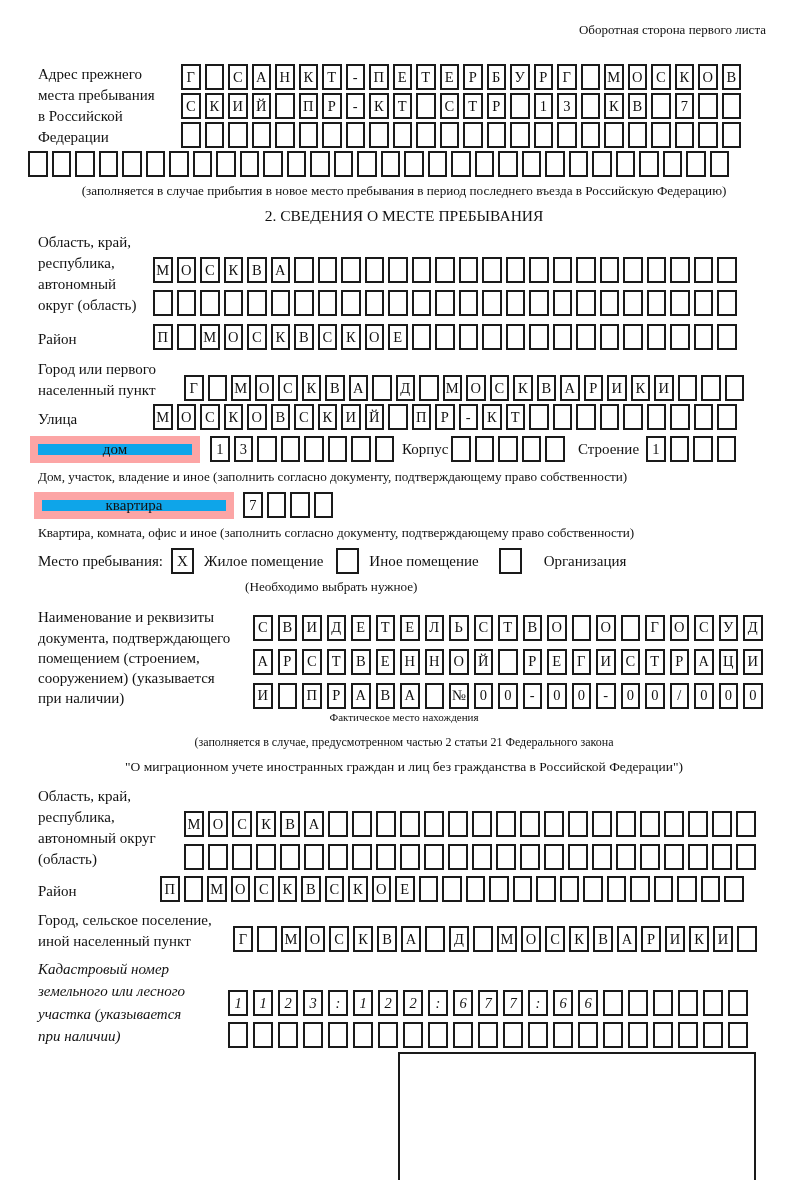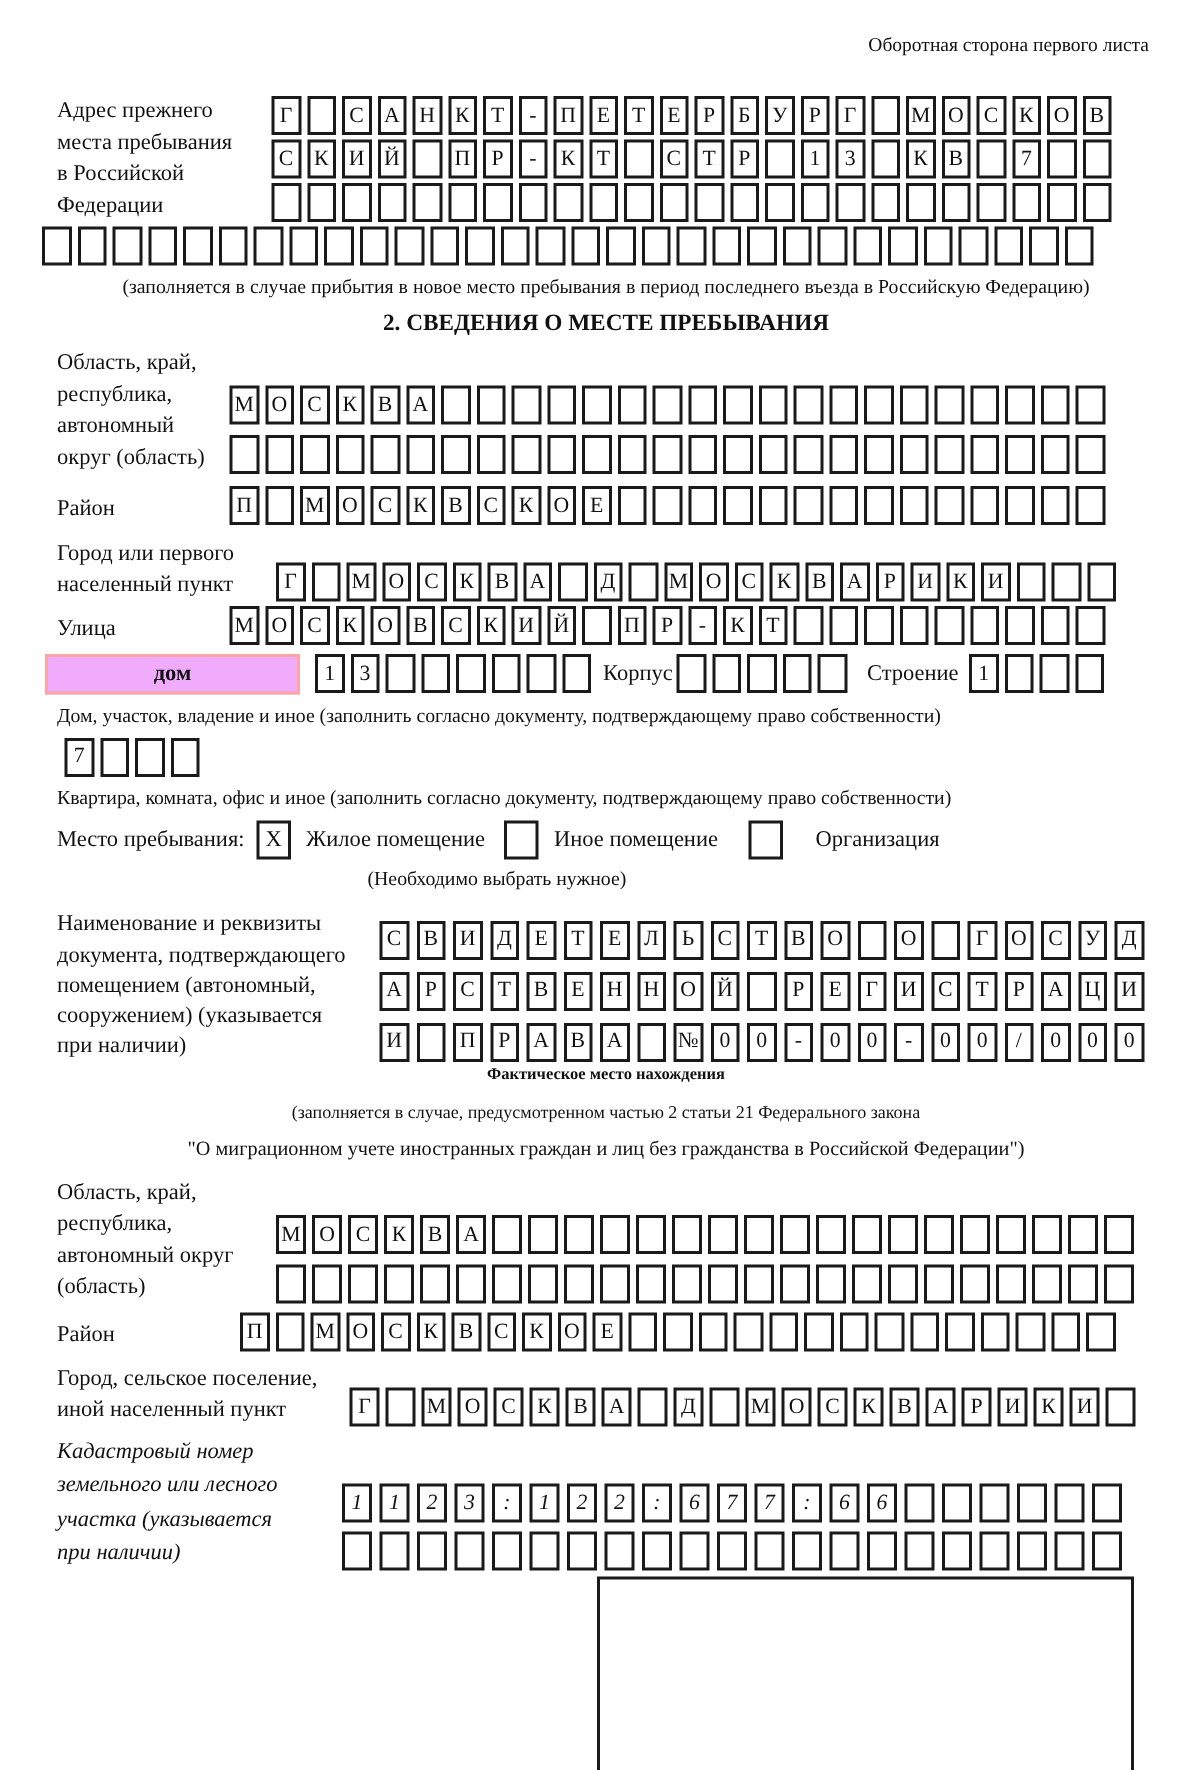--- a/index.html
+++ b/index.html
@@ -34,27 +34,26 @@
   }
   .cells.wide .cell { flex-basis: 20px; width: 20px; }
 
   .mb3 { margin-bottom: 3px; }
   .mb7 { margin-bottom: 7px; }
   .mb6 { margin-bottom: 6px; }
 
   .caption { font-size: 13.2px; line-height: 1.35; }
   .caption.centered { text-align: center; }
 
-  .sec-title { text-align: center; font-weight: bold; font-size: 15.5px; }
+  .sec-title { text-align: center; font-weight: normal; font-size: 15.5px; }
 
   .widebox {
-    height: 27px; border: 2px solid #fca5a5; background:#f0abfc;
+    height: 27px; border: 8px solid #fca5a5; background:#0ea5e9;
     display: inline-flex; align-items: center; justify-content: center;
     font-size: 15px;
-    font-weight: bold;
   }
   .dom-box { width: 170px; }
   .kv-box { width: 200px; }
 
   .house-row { display: flex; align-items: center; margin-left: -8px; }
   .inline-lbl { font-size: 15px; white-space: nowrap; }
 
   .checkbox {
     width: 23px; height: 26px; border: 2px solid #1a1a1a; background:#fff;
     display: inline-flex; align-items: center; justify-content: center;
@@ -382,20 +381,21 @@
     <span class="cells" style="margin-left:7px;">
         <span class="cell">1</span>
         <span class="cell"></span>
         <span class="cell"></span>
         <span class="cell"></span>
       </span>
   </div>
   <div class="caption" style="margin-top:5px;">Дом, участок, владение и иное (заполнить согласно документу, подтверждающему право собственности)</div>
 
   <div class="house-row" style="margin-top:6px; margin-left:-4px;">
+    <span class="widebox kv-box">квартира</span>
     <span class="cells" style="margin-left:9px;">
         <span class="cell">7</span>
         <span class="cell"></span>
         <span class="cell"></span>
         <span class="cell"></span>
       </span>
   </div>
   <div class="caption" style="margin-top:5px;">Квартира, комната, офис и иное (заполнить согласно документу, подтверждающему право собственности)</div>
 
   <div class="stay-row" style="margin-top:7px;">
@@ -406,21 +406,21 @@
     <span style="margin-left:10px;">Иное помещение</span>
     <span class="checkbox" style="margin-left:20px;"></span>
     <span style="margin-left:22px;">Организация</span>
   </div>
   <div class="caption" style="margin-top:4px; margin-left:207px;">(Необходимо выбрать нужное)</div>
 
   <div class="field" style="margin-top:9px;">
     <div class="label lw215" style="line-height:1.35;">
       <div>Наименование и реквизиты</div>
       <div>документа, подтверждающего</div>
-      <div>помещением (автономный,</div>
+      <div>помещением (строением,</div>
       <div>сооружением) (указывается</div>
       <div>при наличии)</div>
     </div>
     <div class="rows">
       <div class="cells g5" style="margin-bottom:8px;">
           <span class="cell">С</span>
           <span class="cell">В</span>
           <span class="cell">И</span>
           <span class="cell">Д</span>
           <span class="cell">Е</span>

